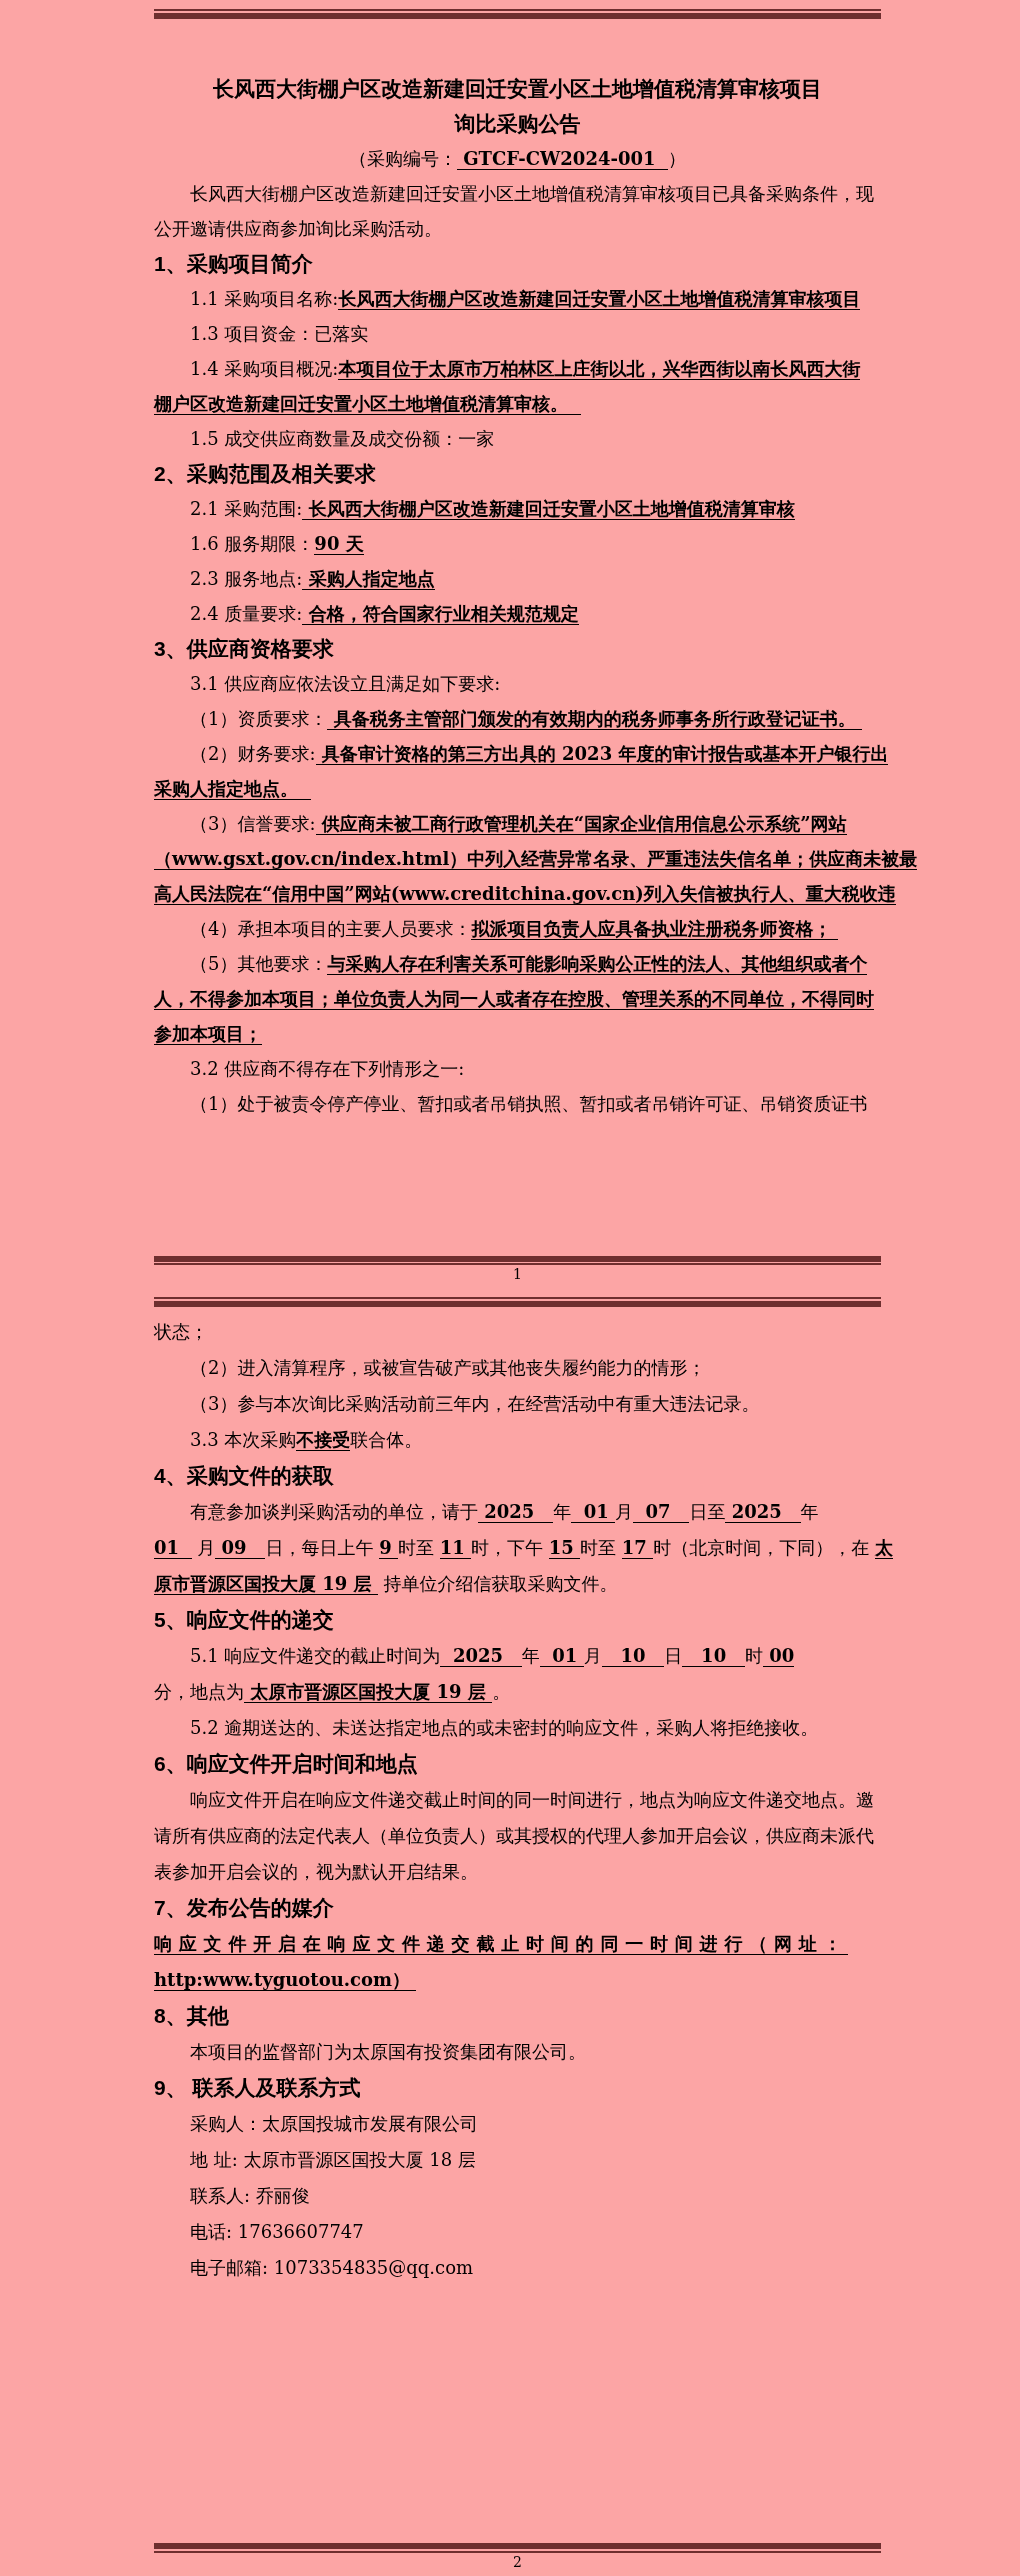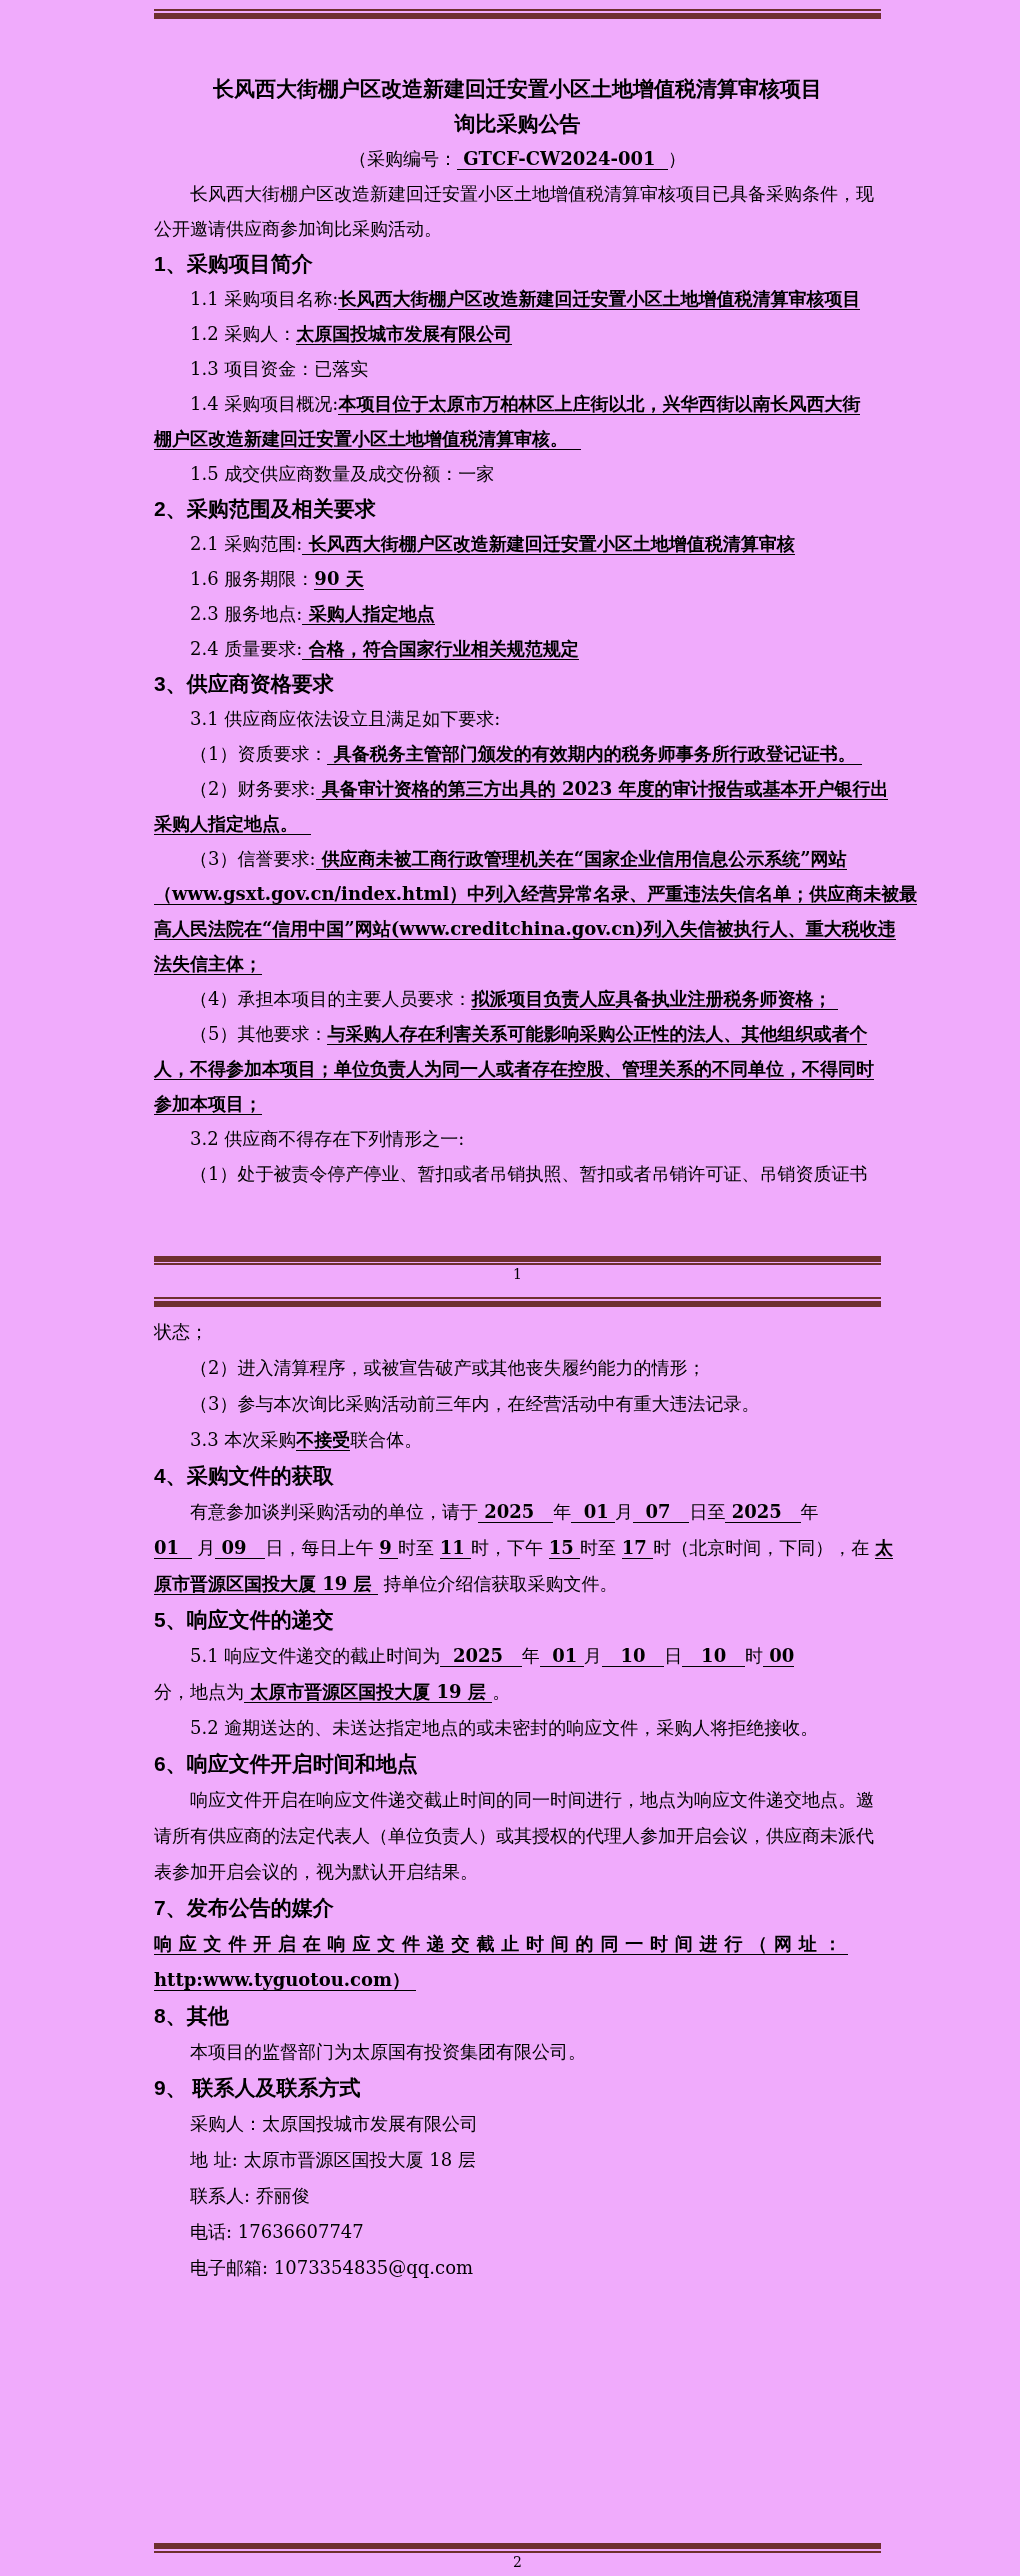--- a/index.html
+++ b/index.html
@@ -1,18 +1,18 @@
 <!DOCTYPE html>
 <html style="font-size:10.3px"><head>
 <meta charset="utf-8">
 <style>
   * { margin:0; padding:0; box-sizing:border-box; }
   html,body { background:#ffffff; }
   .sheet {
-    position:relative; width:1020px; height:2576px; background:#f0abfc;
+    position:relative; width:1020px; height:2576px; background:#fca5a5;
     color:#000; font-family:"DejaVu Serif","Liberation Serif",serif;
     overflow:hidden;
   }
   .rule { position:absolute; left:154px; width:727px; background:#6e2f2f; }
   .rule.thin  { height:1.9px; }
   .rule.thick { height:5.8px; }
   .content { position:absolute; left:154px; width:727px; }
   .ln { height:35px; line-height:35px; font-size:18px; white-space:pre; }
   .pg2 .ln { height:36px; line-height:36px; }
   .ind { text-indent:36px; }
@@ -34,41 +34,39 @@
 
   <div class="content" style="top:71px">
     <div class="ln ttl">长风西大街棚户区改造新建回迁安置小区土地增值税清算审核项目</div>
     <div class="ln ttl">询比采购公告</div>
     <div class="ln ctr"><span>（采购编号：</span><span class="u"> GTCF-CW2024-001  </span><span>）</span></div>
     <div class="ln ind">长风西大街棚户区改造新建回迁安置小区土地增值税清算审核项目已具备采购条件，现</div>
     <div class="ln">公开邀请供应商参加询比采购活动。</div>
 
     <div class="ln hd">1、采购项目简介</div>
     <div class="ln ind"><span>1.1 采购项目名称:</span><span class="u">长风西大街棚户区改造新建回迁安置小区土地增值税清算审核项目</span></div>
-    <div class="ln ind"><span>1.2 采购人：</span><span class="u">太原国投城市发展有限公司</span></div>
     <div class="ln ind">1.3 项目资金：已落实</div>
     <div class="ln ind"><span>1.4 采购项目概况:</span><span class="u">本项目位于太原市万柏林区上庄街以北，兴华西街以南长风西大街</span></div>
     <div class="ln"><span class="u">棚户区改造新建回迁安置小区土地增值税清算审核。  </span></div>
     <div class="ln ind">1.5 成交供应商数量及成交份额：一家</div>
 
     <div class="ln hd">2、采购范围及相关要求</div>
     <div class="ln ind"><span>2.1 采购范围:</span><span class="u"> 长风西大街棚户区改造新建回迁安置小区土地增值税清算审核</span></div>
     <div class="ln ind"><span>1.6 服务期限：</span><span class="u">90 天</span></div>
     <div class="ln ind"><span>2.3 服务地点:</span><span class="u"> 采购人指定地点</span></div>
     <div class="ln ind"><span>2.4 质量要求:</span><span class="u"> 合格，符合国家行业相关规范规定</span></div>
 
     <div class="ln hd">3、供应商资格要求</div>
     <div class="ln ind">3.1 供应商应依法设立且满足如下要求:</div>
     <div class="ln ind"><span>（1）资质要求：</span><span class="u"> 具备税务主管部门颁发的有效期内的税务师事务所行政登记证书。 </span></div>
     <div class="ln ind"><span>（2）财务要求:</span><span class="u"> 具备审计资格的第三方出具的 2023 年度的审计报告或基本开户银行出</span></div>
     <div class="ln"><span class="u">采购人指定地点。  </span></div>
     <div class="ln ind"><span>（3）信誉要求:</span><span class="u"> 供应商未被工商行政管理机关在“国家企业信用信息公示系统”网站</span></div>
     <div class="ln"><span class="u">（www.gsxt.gov.cn/index.html）中列入经营异常名录、严重违法失信名单；供应商未被最</span></div>
     <div class="ln"><span class="u">高人民法院在“信用中国”网站(www.creditchina.gov.cn)列入失信被执行人、重大税收违</span></div>
-    <div class="ln"><span class="u">法失信主体；</span></div>
     <div class="ln ind"><span>（4）承担本项目的主要人员要求：</span><span class="u">拟派项目负责人应具备执业注册税务师资格； </span></div>
     <div class="ln ind"><span>（5）其他要求：</span><span class="u">与采购人存在利害关系可能影响采购公正性的法人、其他组织或者个</span></div>
     <div class="ln"><span class="u">人，不得参加本项目；单位负责人为同一人或者存在控股、管理关系的不同单位，不得同时</span></div>
     <div class="ln"><span class="u">参加本项目；</span></div>
     <div class="ln ind">3.2 供应商不得存在下列情形之一:</div>
     <div class="ln ind">（1）处于被责令停产停业、暂扣或者吊销执照、暂扣或者吊销许可证、吊销资质证书</div>
   </div>
 
   <div class="rule thick" style="top:1256px"></div>
   <div class="rule thin" style="top:1263px"></div>

